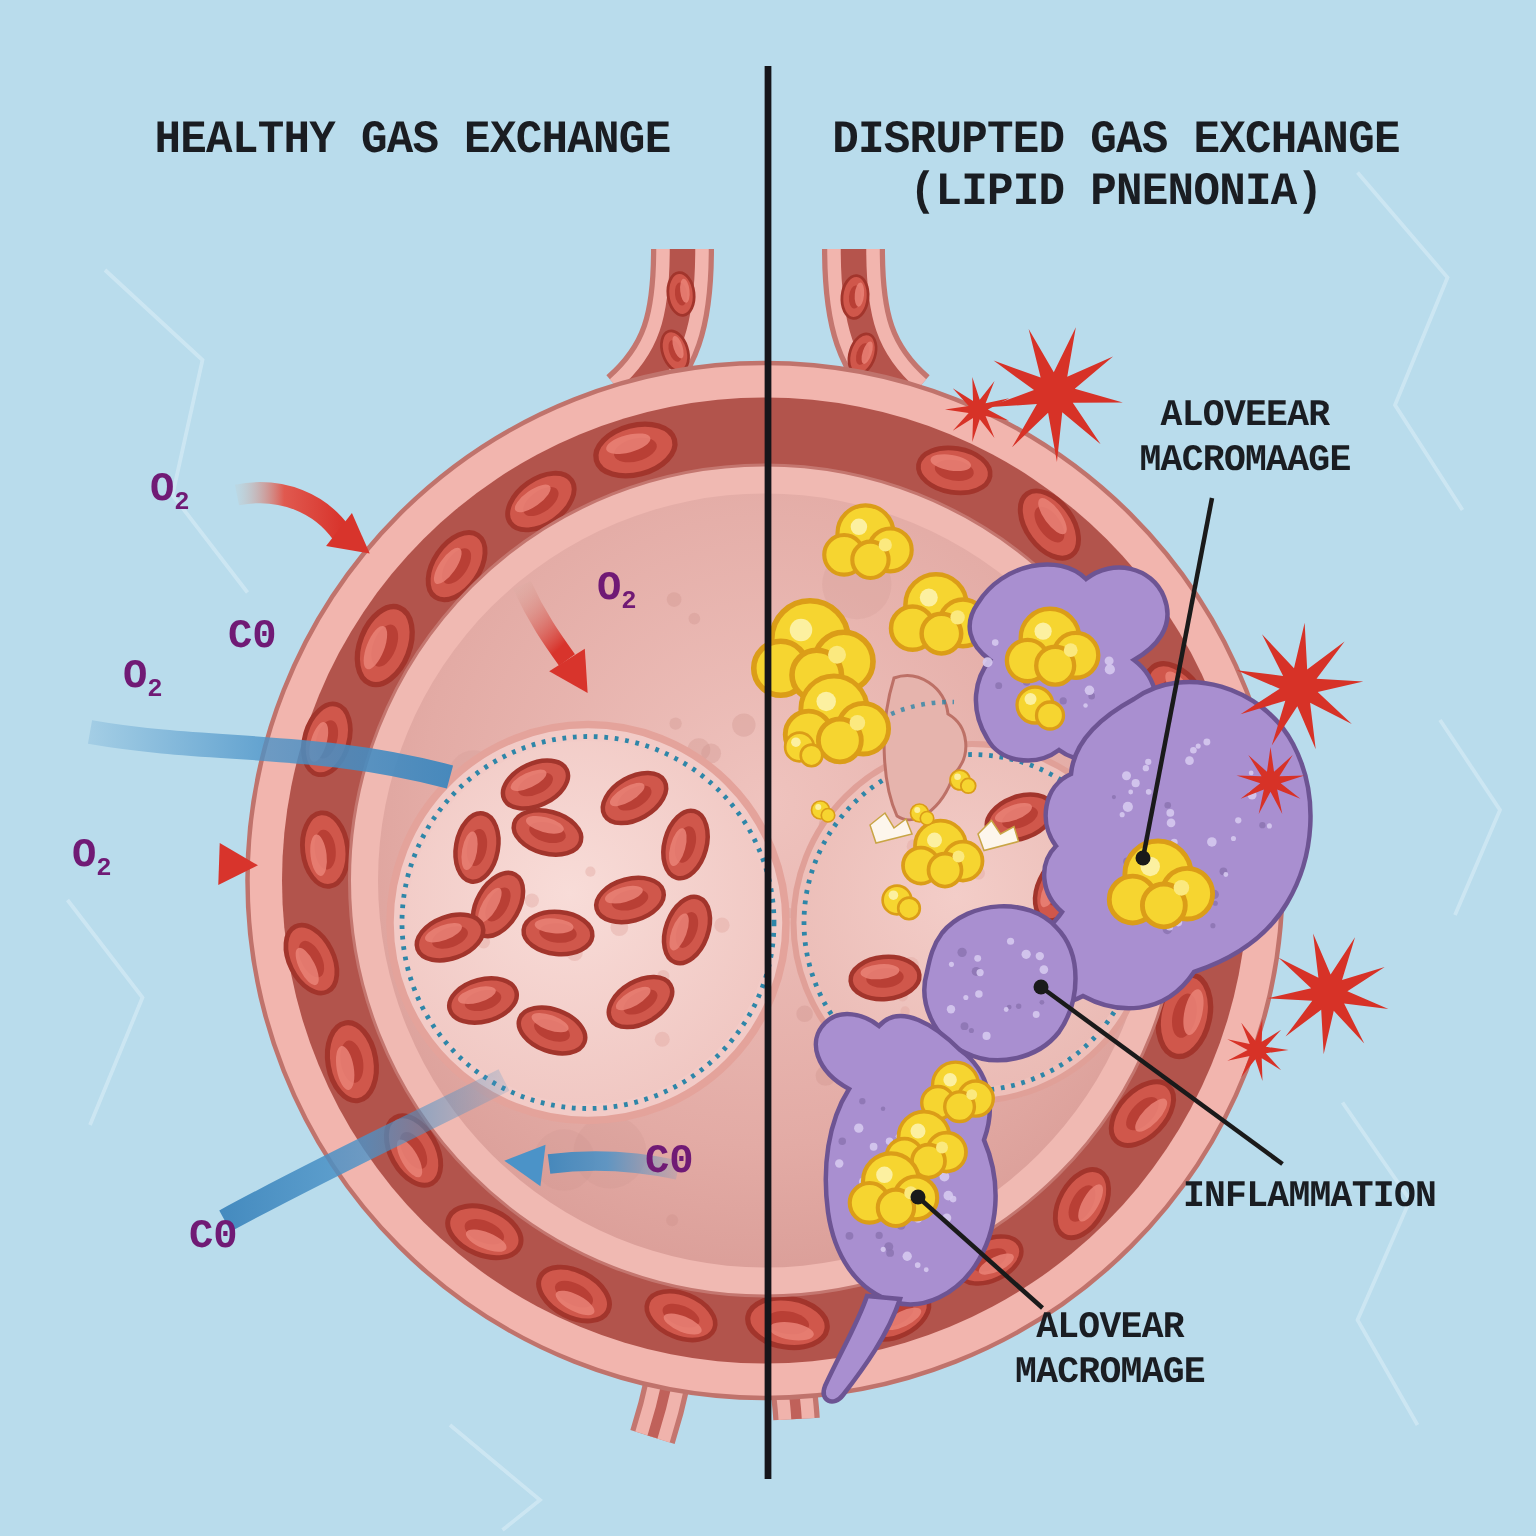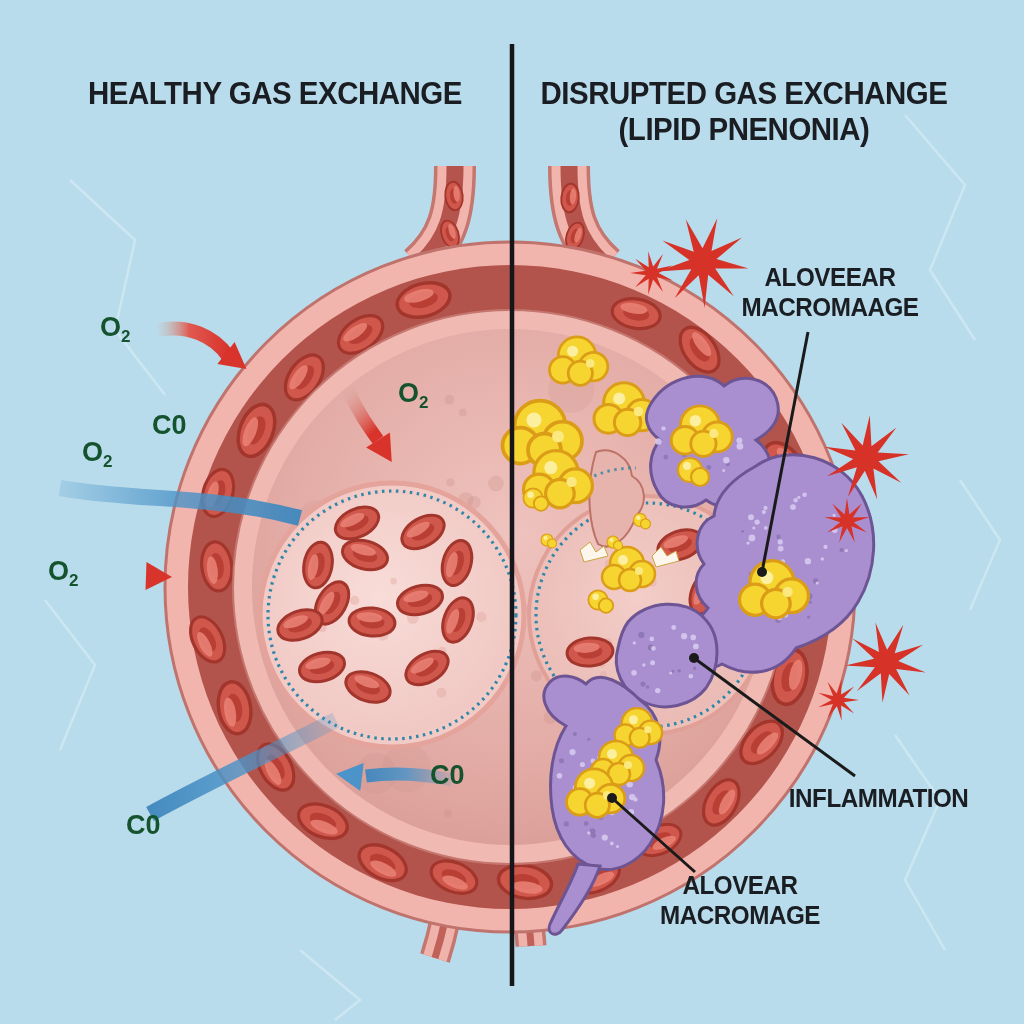--- a/index.html
+++ b/index.html
@@ -1,22 +1,22 @@
 <!DOCTYPE html>
 <html><head>
 <meta charset="utf-8">
 <style>
   html,body{margin:0;padding:0;background:#9fc6da;}
   .stage{position:relative;width:1024px;height:1024px;overflow:hidden;
-         background:#b9dcec;font-family:Liberation Sans, sans-serif;}
+         background:#b9dcec;font-family:Liberation Mono, monospace;}
   svg{position:absolute;inset:0;display:block;}
   .label{position:absolute;font-weight:700;color:#1a1d22;white-space:nowrap;}
   .title{font-size:31px;letter-spacing:-0.5px;text-align:center;transform:scaleX(.95);}
   .ann{font-size:25px;letter-spacing:-0.5px;text-align:center;line-height:30px;transform:scaleX(.97);}
-  .gas{font-size:27px;color:#14532d;}
+  .gas{font-size:27px;color:#701a75;}
   .sub{font-size:17px;vertical-align:-6px;}
   .line2{display:block;}
 </style>
 </head>
 <body>
 
 <div class="stage">
 
 <svg id="illus" width="1024" height="1024" viewBox="0 0 1024 1024">
   <defs>

